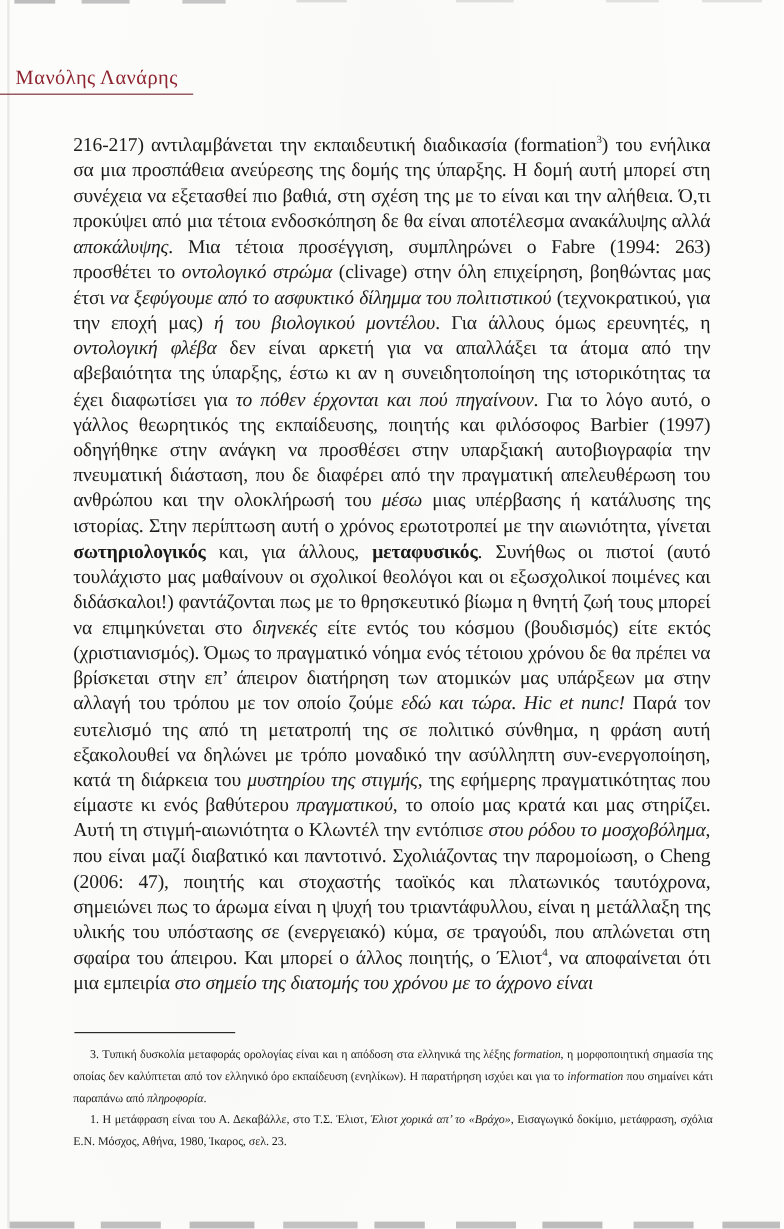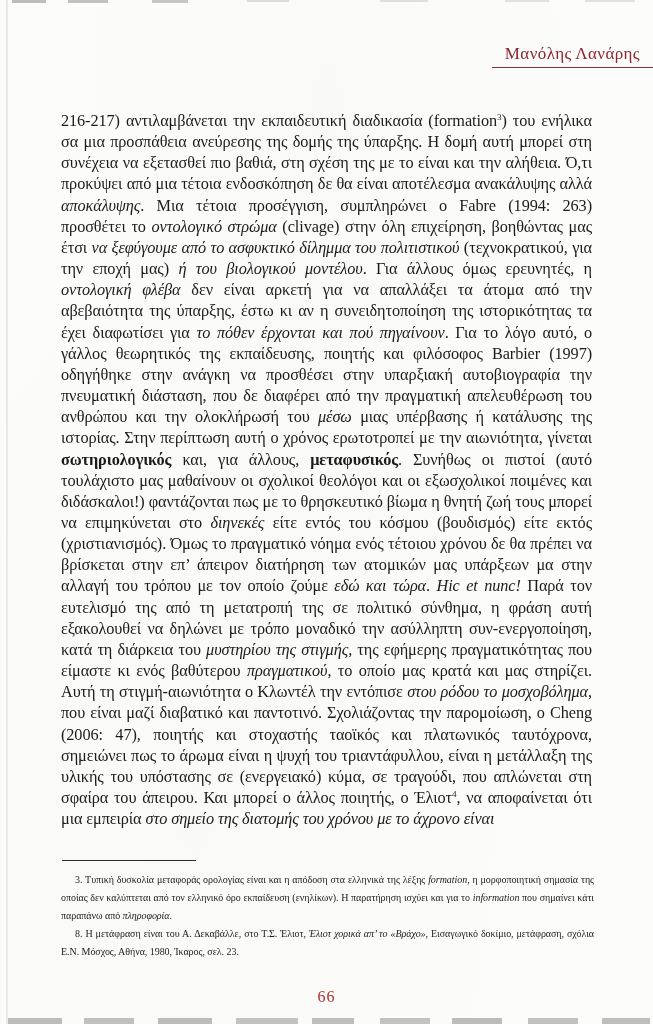--- a/index.html
+++ b/index.html
@@ -10,21 +10,21 @@
       radial-gradient(ellipse at 50% 10%, rgba(0,0,0,0.012), rgba(0,0,0,0) 60%),
       radial-gradient(ellipse at 30% 80%, rgba(0,0,0,0.01), rgba(0,0,0,0) 55%);
     font-family:"Liberation Serif", serif;
     overflow:hidden;
   }
   .left-scan-line {
     position:absolute; left:6px; top:0; width:2px; height:1024px;
     background:#e9e9e6;
   }
   .edge-dash { position:absolute; }
-  .header-wrap { position:absolute; top:44px; left:0; right:0; text-align:right; }
+  .header-wrap { position:absolute; top:55px; left:0; right:0; text-align:left; }
   .header-inner {
     display:inline-block;
     font-size:17px; letter-spacing:0.4px;
     border-bottom:1.6px solid #7c333b;
     padding:0 13px 3px 13px;
   }
   .body-text {
     position:absolute; top:110px; left:61px; width:531px;
     font-size:16.3px; line-height:21.15px; letter-spacing:-0.1px;
     text-align:justify; color:#1b1b1b;
@@ -74,20 +74,17 @@
   <div class="header-wrap">
     <span class="header-inner" style="color: rgb(142, 36, 48);">Μανόλης Λανάρης</span>
   </div>
 
   <div class="body-text" style="color: rgb(27, 27, 27);"><span class="seg-n">216-217) αντιλαμβάνεται την εκπαιδευτική διαδικασία (formation</span><span class="seg-sup">3</span><span class="seg-n">) του ενήλικα σα μια προσπάθεια ανεύρεσης της δομής της ύπαρξης. Η δομή αυτή μπορεί στη συνέχεια να εξετασθεί πιο βαθιά, στη σχέση της με το είναι και την αλήθεια. Ό,τι προκύψει από μια τέτοια ενδοσκόπηση δε θα είναι αποτέλεσμα ανακάλυψης αλλά </span><span class="seg-i">αποκάλυψης</span><span class="seg-n">. Μια τέτοια προσέγγιση, συμπληρώνει ο Fabre (1994: 263) προσθέτει το </span><span class="seg-i">οντολογικό στρώμα</span><span class="seg-n"> (clivage) στην όλη επιχείρηση, βοηθώντας μας έτσι </span><span class="seg-i">να ξεφύγουμε από το ασφυκτικό δίλημμα του πολιτιστικού</span><span class="seg-n"> (τεχνοκρατικού, για την εποχή μας) </span><span class="seg-i">ή του βιολογικού μοντέλου</span><span class="seg-n">. Για άλλους όμως ερευνητές, η </span><span class="seg-i">οντολογική φλέβα</span><span class="seg-n"> δεν είναι αρκετή για να απαλλάξει τα άτομα από την αβεβαιότητα της ύπαρξης, έστω κι αν η συνειδητοποίηση της ιστορικότητας τα έχει διαφωτίσει για </span><span class="seg-i">το πόθεν έρχονται και πού πηγαίνουν</span><span class="seg-n">. Για το λόγο αυτό, ο γάλλος θεωρητικός της εκπαίδευσης, ποιητής και φιλόσοφος Barbier (1997) οδηγήθηκε στην ανάγκη να προσθέσει στην υπαρξιακή αυτοβιογραφία την πνευματική διάσταση, που δε διαφέρει από την πραγματική απελευθέρωση του ανθρώπου και την ολοκλήρωσή του </span><span class="seg-i">μέσω</span><span class="seg-n"> μιας υπέρβασης ή κατάλυσης της ιστορίας. Στην περίπτωση αυτή ο χρόνος ερωτοτροπεί με την αιωνιότητα, γίνεται </span><span class="seg-b">σωτηριολογικός</span><span class="seg-n"> και, για άλλους, </span><span class="seg-b">μεταφυσικός</span><span class="seg-n">. Συνήθως οι πιστοί (αυτό τουλάχιστο μας μαθαίνουν οι σχολικοί θεολόγοι και οι εξωσχολικοί ποιμένες και διδάσκαλοι!) φαντάζονται πως με το θρησκευτικό βίωμα η θνητή ζωή τους μπορεί να επιμηκύνεται στο </span><span class="seg-i">διηνεκές</span><span class="seg-n"> είτε εντός του κόσμου (βουδισμός) είτε εκτός (χριστιανισμός). Όμως το πραγματικό νόημα ενός τέτοιου χρόνου δε θα πρέπει να βρίσκεται στην επ’ άπειρον διατήρηση των ατομικών μας υπάρξεων μα στην αλλαγή του τρόπου με τον οποίο ζούμε </span><span class="seg-i">εδώ και τώρα</span><span class="seg-n">. </span><span class="seg-i">Hic et nunc!</span><span class="seg-n"> Παρά τον ευτελισμό της από τη μετατροπή της σε πολιτικό σύνθημα, η φράση αυτή εξακολουθεί να δηλώνει με τρόπο μοναδικό την ασύλληπτη συν-ενεργοποίηση, κατά τη διάρκεια του </span><span class="seg-i">μυστηρίου της στιγμής</span><span class="seg-n">, της εφήμερης πραγματικότητας που είμαστε κι ενός βαθύτερου </span><span class="seg-i">πραγματικού</span><span class="seg-n">, το οποίο μας κρατά και μας στηρίζει. Αυτή τη στιγμή-αιωνιότητα ο Κλωντέλ την εντόπισε </span><span class="seg-i">στου ρόδου το μοσχοβόλημα</span><span class="seg-n">, που είναι μαζί διαβατικό και παντοτινό. Σχολιάζοντας την παρομοίωση, ο Cheng (2006: 47), ποιητής και στοχαστής ταοϊκός και πλατωνικός ταυτόχρονα, σημειώνει πως το άρωμα είναι η ψυχή του τριαντάφυλλου, είναι η μετάλλαξη της υλικής του υπόστασης σε (ενεργειακό) κύμα, σε τραγούδι, που απλώνεται στη σφαίρα του άπειρου. Και μπορεί ο άλλος ποιητής, ο Έλιοτ</span><span class="seg-sup">4</span><span class="seg-n">, να αποφαίνεται ότι μια εμπειρία </span><span class="seg-i">στο σημείο της διατομής του χρόνου με το άχρονο είναι</span></div>
 
   <div class="fn-rule"></div>
 
   <div class="footnotes">
     <div class="footnote"><span class="seg-n">3. Τυπική δυσκολία μεταφοράς ορολογίας είναι και η απόδοση στα ελληνικά της λέξης </span><span class="seg-i">formation</span><span class="seg-n">, η μορφοποιητική σημασία της οποίας δεν καλύπτεται από τον ελληνικό όρο εκπαίδευση (ενηλίκων). Η παρατήρηση ισχύει και για το </span><span class="seg-i">information</span><span class="seg-n"> που σημαίνει κάτι παραπάνω από </span><span class="seg-i">πληροφορία</span><span class="seg-n">.</span></div>
-    <div class="footnote"><span class="seg-n">8. Η μετάφραση είναι του Α. Δεκαβάλλε, στο Τ.Σ. Έλιοτ, </span><span class="seg-i">Έλιοτ χορικά απ’ το «Βράχο»</span><span class="seg-n">, Εισαγωγικό δοκίμιο, μετάφραση, σχόλια Ε.Ν. Μόσχος, Αθήνα, 1980, Ίκαρος, σελ. 23.</span></div>
+    <div class="footnote"><span class="seg-n">1. Η μετάφραση είναι του Α. Δεκαβάλλε, στο Τ.Σ. Έλιοτ, </span><span class="seg-i">Έλιοτ χορικά απ’ το «Βράχο»</span><span class="seg-n">, Εισαγωγικό δοκίμιο, μετάφραση, σχόλια Ε.Ν. Μόσχος, Αθήνα, 1980, Ίκαρος, σελ. 23.</span></div>
   </div>
 
-  <div class="page-number-wrap">
-    <span class="page-number" style="color: rgb(176, 48, 48);">66</span>
-  </div>
 
 </div>
 
 </body></html>

